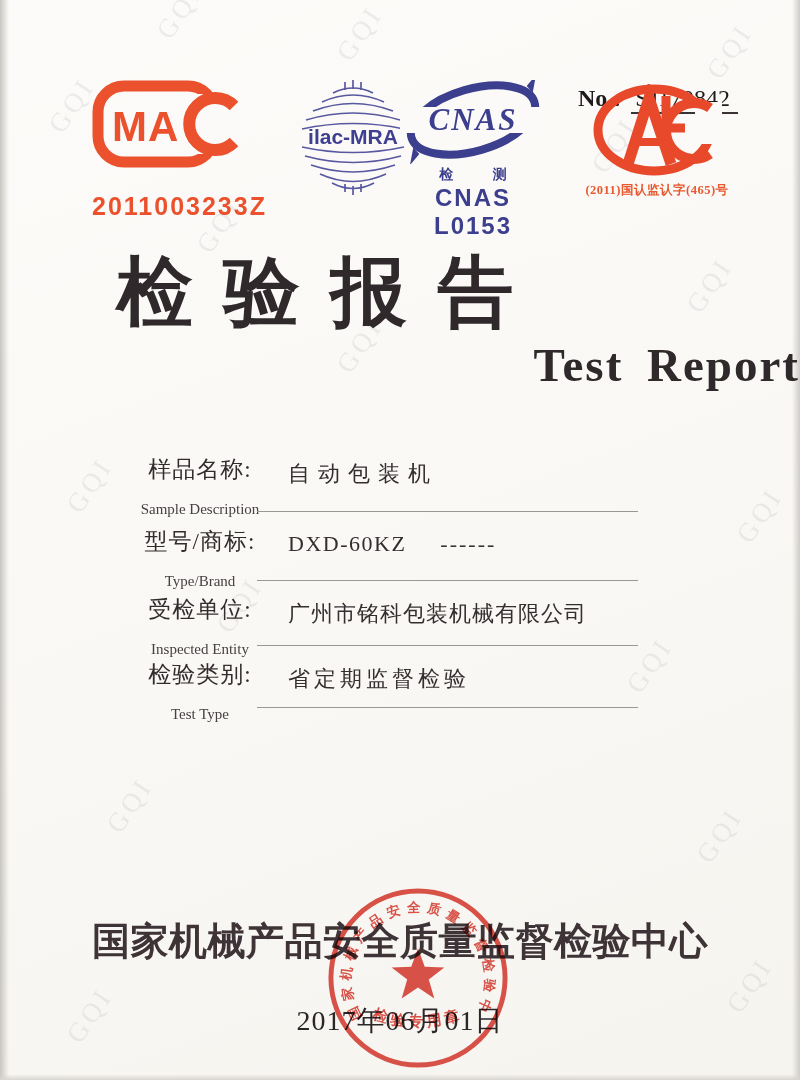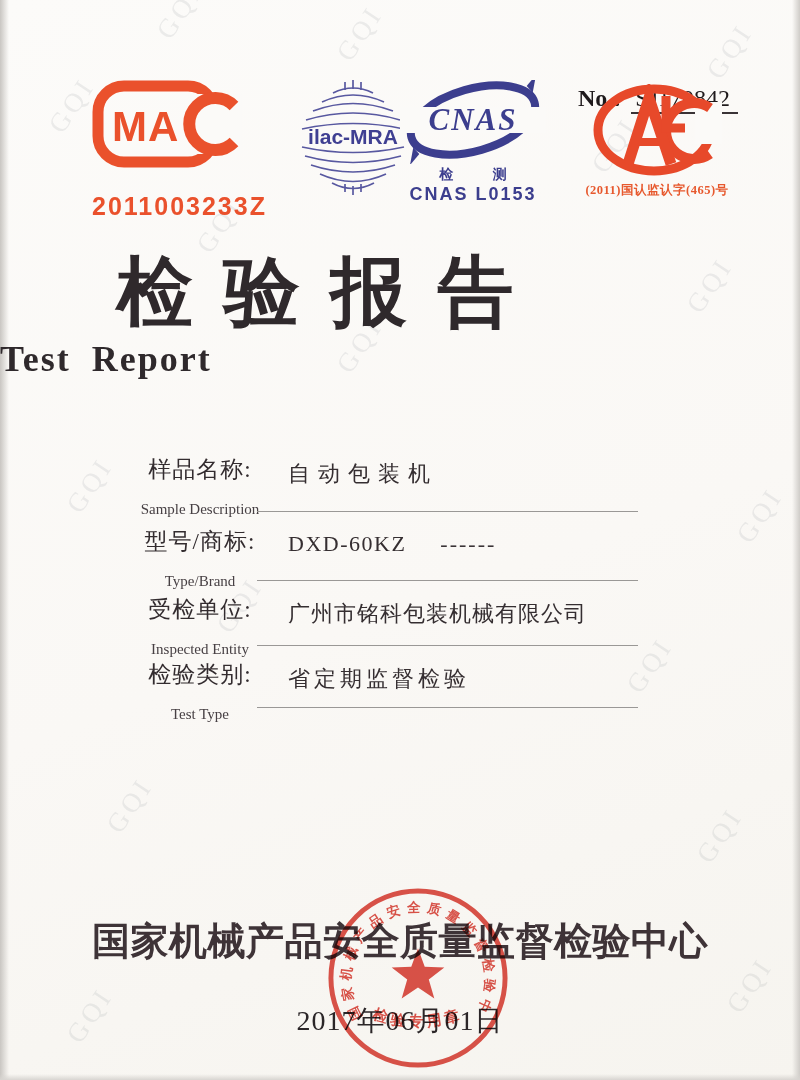--- a/index.html
+++ b/index.html
@@ -30,35 +30,35 @@
   .cma-block { position:absolute; left:92px; top:80px; width:160px; }
   .cma-number { margin-top:20px; font-family:"Liberation Sans", sans-serif;
                 font-weight:bold; font-size:25px; letter-spacing:2px; color:#ea512c; }
 
   .ilac-block { position:absolute; left:295px; top:76px; width:116px; height:122px; }
 
   .cnas-block { position:absolute; left:398px; top:80px; width:150px; text-align:center; }
   .cnas-sub   { margin-top:-2px; font-size:14px; color:#3c3e8e; font-weight:bold;
                 letter-spacing:18px; padding-left:18px; }
   .cnas-no    { font-family:"Liberation Sans", sans-serif; font-weight:bold;
-                font-size:18px; letter-spacing:2px; color:#3c3e8e; }
+                font-size:24px; letter-spacing:2px; color:#3c3e8e; }
 
   .no-block { position:absolute; left:578px; top:55px; font-size:24px; white-space:nowrap;margin-top:30px; }
   .no-label { font-weight:bold; color:#1f1a1c; }
   .no-value { margin-left:10px; padding:0 8px 1px 4px; border-bottom:2px solid #3a3336; color:#1f1a1c; }
 
   .cal-block { position:absolute; left:582px; top:84px; width:150px; text-align:center; }
   .cal-approval { margin-top:2px; font-size:12.5px; font-weight:bold;
                   color:#e7592e; letter-spacing:0.5px; white-space:nowrap; }
 
   
   .title-cn { position:absolute; top:242px; left:0; width:636px; text-align:center;
               font-size:76px; font-weight:bold; letter-spacing:6px; color:#2f292c; }
-  .title-en { position:absolute; top:338px; left:0; width:800px; text-align:left;
-              font-size:36px; font-weight:bold; letter-spacing:2px; word-spacing:10px; color:#2f292c; }
+  .title-en { position:absolute; top:338px; left:0; width:800px; text-align:right;
+              font-size:47px; font-weight:bold; letter-spacing:2px; word-spacing:10px; color:#2f292c; }
 
   
   .field { position:absolute; left:0; width:764px; }
   .f1 { top:454px; height:58px; }
   .f2 { top:526px; height:55px; }
   .f3 { top:594px; height:52px; }
   .f4 { top:659px; height:49px; }
   .flabel { position:absolute; left:138px; top:0; width:124px; text-align:center; }
   .flabel-cn { display:block; font-size:23px; letter-spacing:1px; color:#332c2f; white-space:nowrap; }
   .flabel-en { display:block; margin-top:16px; font-size:15px; color:#474044; white-space:nowrap; }

